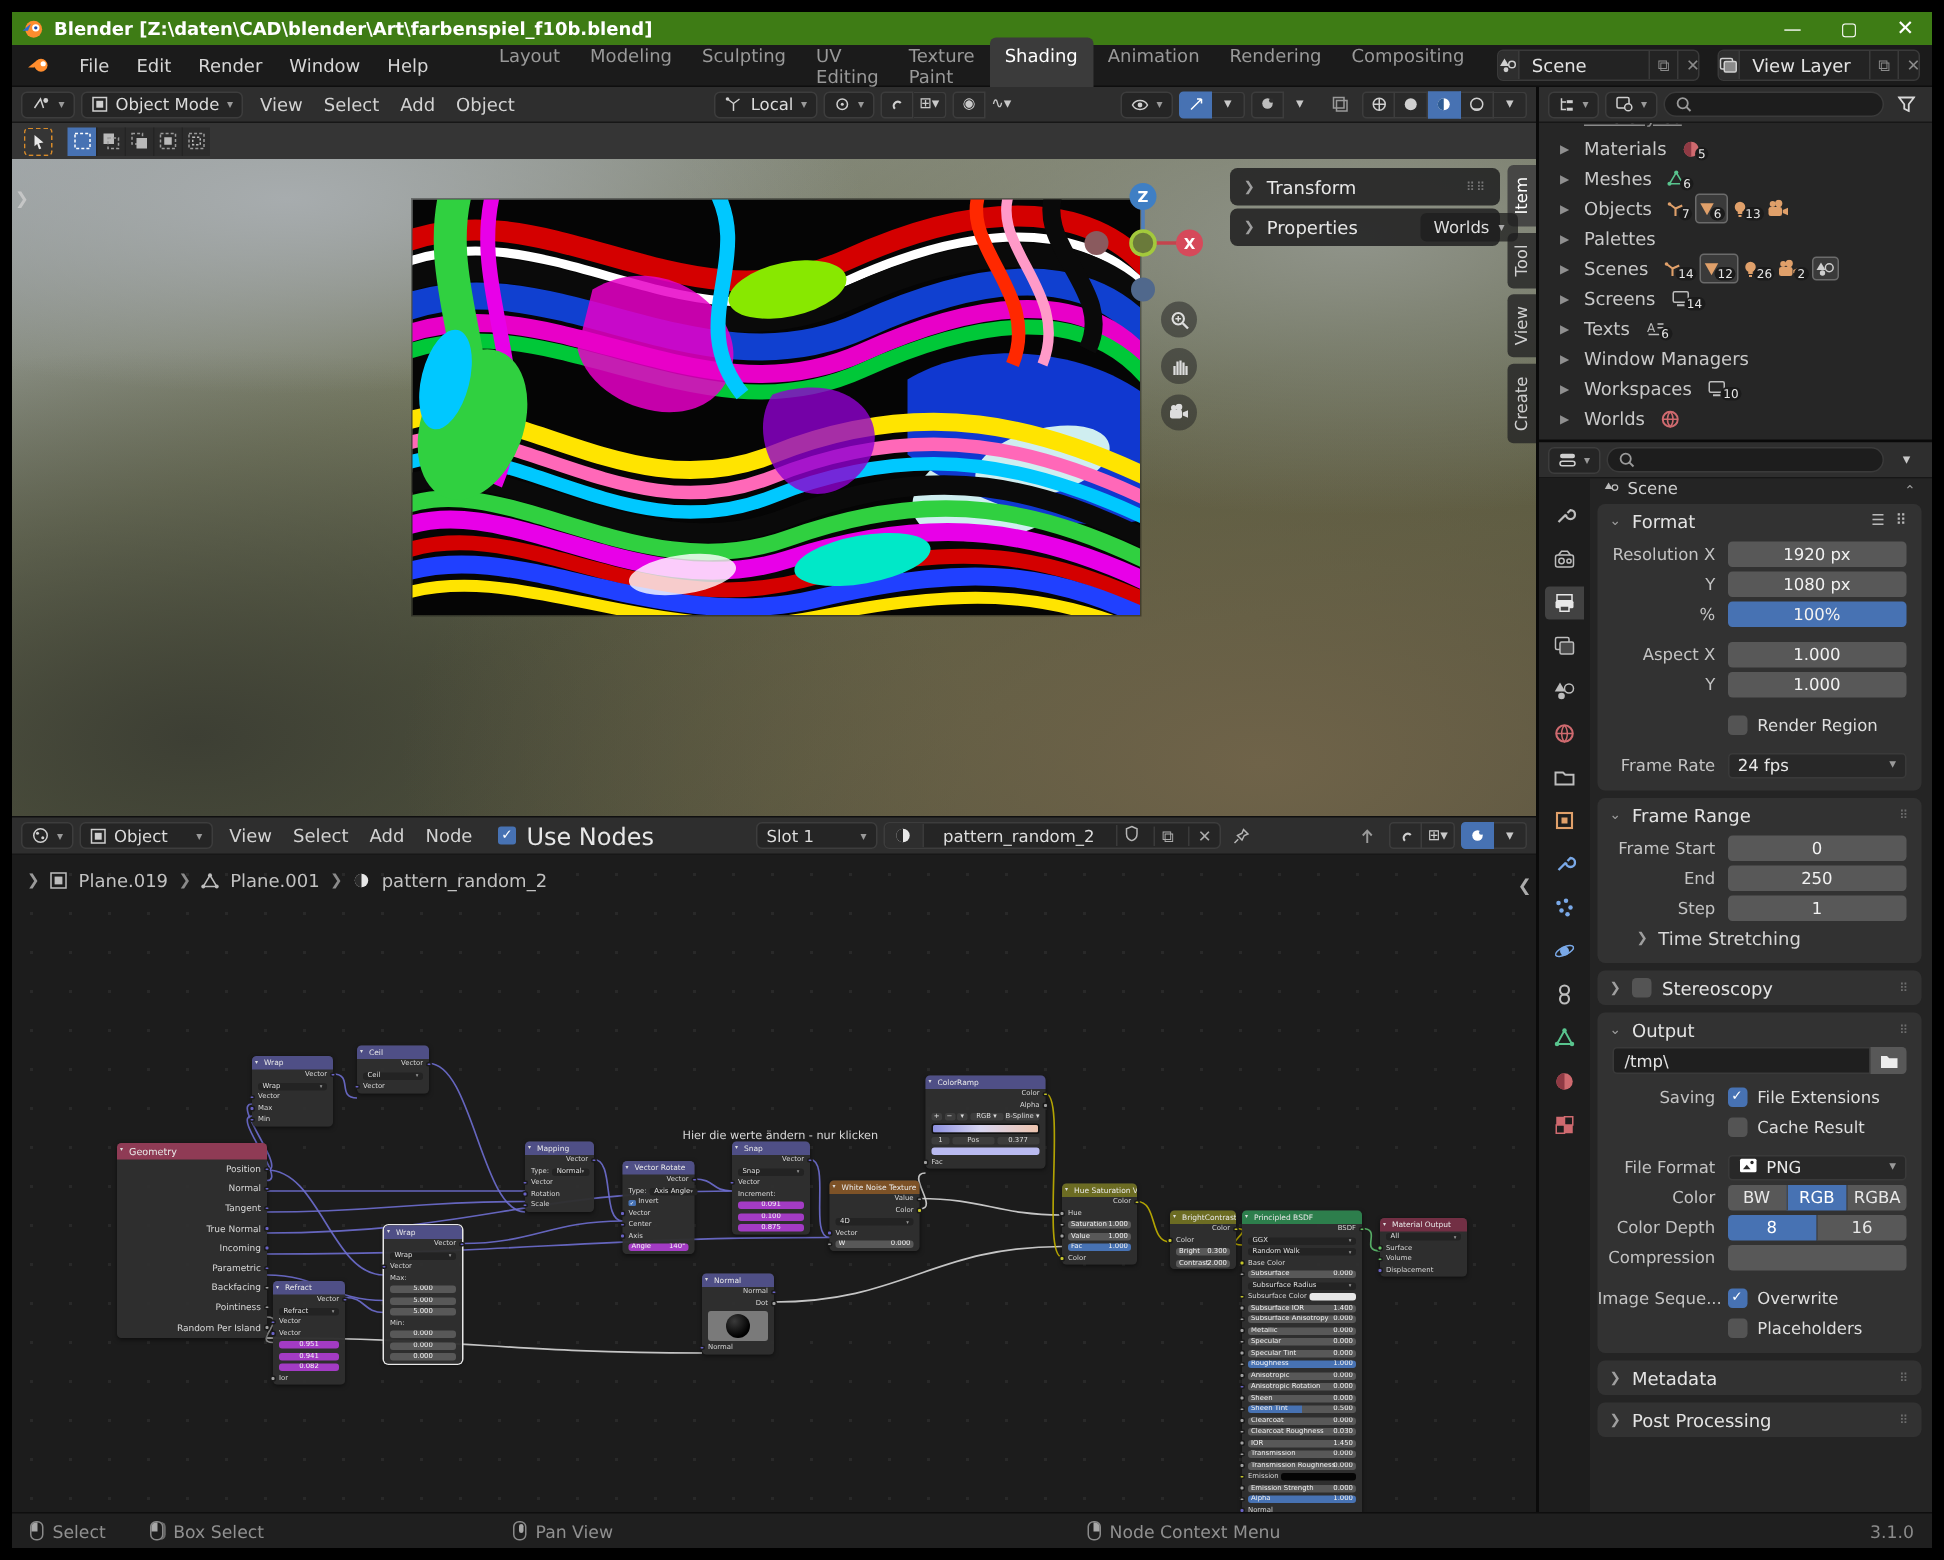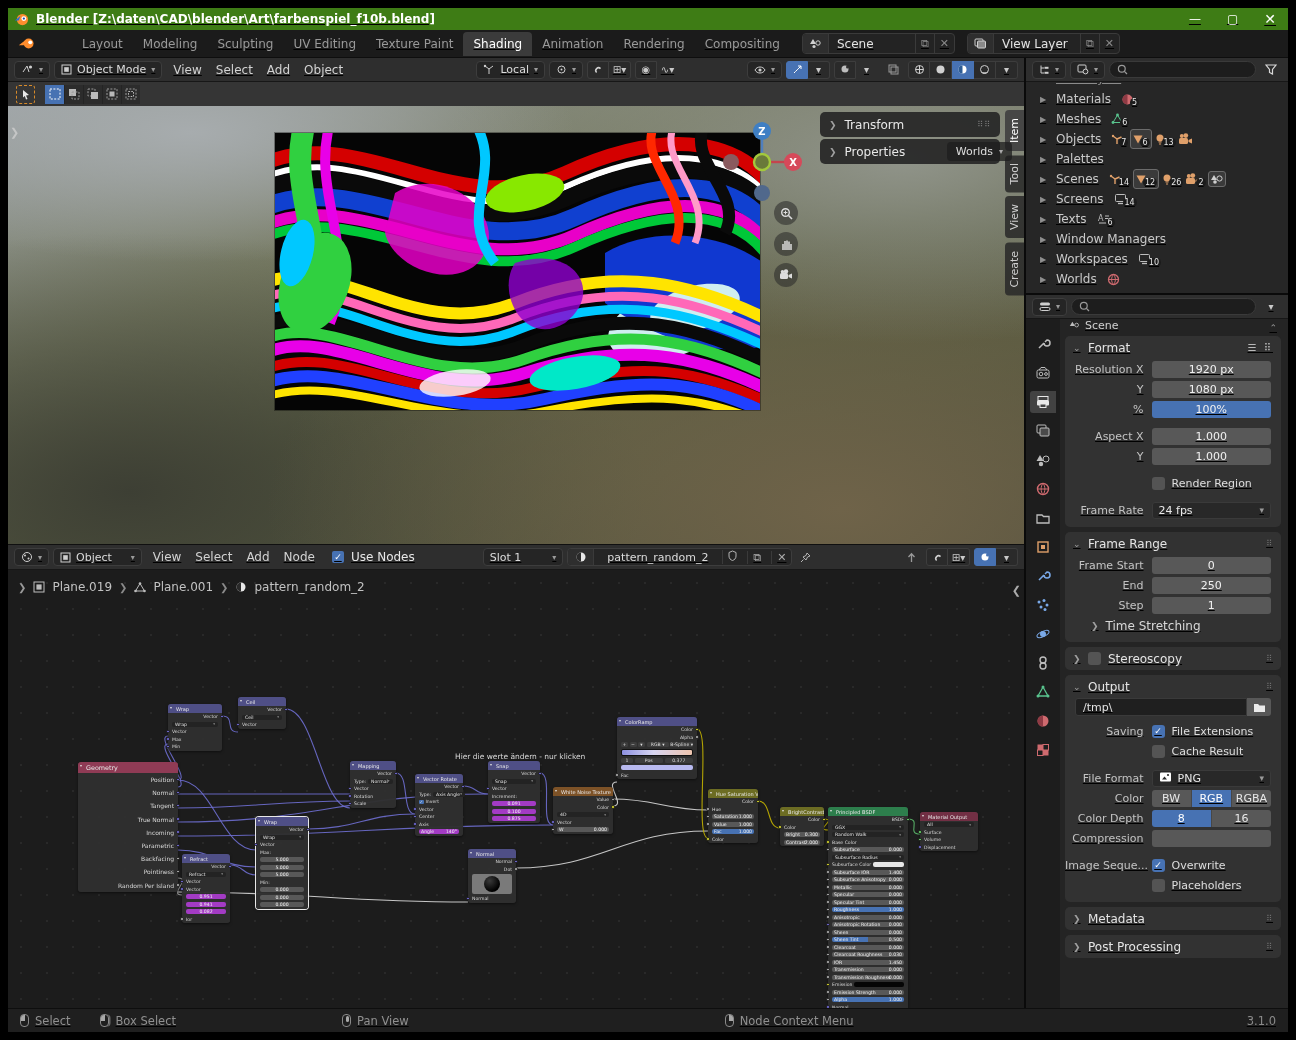--- a/index.html
+++ b/index.html
@@ -1,17 +1,17 @@
 <!DOCTYPE html>
 <html><head>
 <meta charset="utf-8">
 <style>
   * { margin:0; padding:0; box-sizing:border-box; font-family:"DejaVu Sans", sans-serif; }
   html,body { width:1296px; height:1040px; background:#000; overflow:hidden; }
-  .window { position:absolute; left:8px; top:8px; width:1280px; height:1024px; background:#1b1b1b; display:flex; flex-direction:column;text-decoration:underline; }
+  .window { position:absolute; left:8px; top:8px; width:1280px; height:1024px; background:#1b1b1b; display:flex; flex-direction:column; }
 
   
   .titlebar { height:22px; background:#3e7c15; display:flex; align-items:center; padding:0 6px; flex:0 0 auto; }
   .titlebar .logo { width:15px; height:15px; margin-right:7px; }
   .titlebar .ttl { color:#fff; font-weight:bold; font-size:12px; flex:1; white-space:nowrap; overflow:hidden; }
   .winbtns { display:flex; gap:26px; color:#fff; font-size:12px; margin-right:6px; align-items:center; }
   .winbtns span { cursor:default; }
 
   
   .menubar { height:28px; background:#1b1b1b; display:flex; align-items:center; padding:0 8px; gap:2px; flex:0 0 auto; border-bottom:1px solid #0e0e0e; }
@@ -185,20 +185,27 @@
       <span style="font-size:14px;">✕</span>
     </div>
   </div>
 
   <div class="menubar">
     <svg class="blogo" viewBox="0 0 22 14">
         <circle cx="13" cy="7" r="6" fill="#ff8d2e"></circle>
         <circle cx="15" cy="5.6" r="2.4" fill="#fff"></circle>
         <path d="M1 9 L10 2 L7 9 Z" fill="#ff8d2e"></path>
       </svg>
+    <div id="menus" style="display:flex;">
+        <span class="menu-item">File</span>
+        <span class="menu-item">Edit</span>
+        <span class="menu-item">Render</span>
+        <span class="menu-item">Window</span>
+        <span class="menu-item">Help</span>
+      </div>
     <div class="ws-tabs" id="wstabs">
         <span class="ws-tab">Layout</span>
         <span class="ws-tab">Modeling</span>
         <span class="ws-tab">Sculpting</span>
         <span class="ws-tab">UV Editing</span>
         <span class="ws-tab">Texture Paint</span>
         <span class="ws-tab active">Shading</span>
         <span class="ws-tab">Animation</span>
         <span class="ws-tab">Rendering</span>
         <span class="ws-tab">Compositing</span>
@@ -500,21 +507,21 @@
             <span class="arr" style="margin-left:14px;">▾</span>
           </div>
         <div id="shmenus" style="display:flex;">
             <span class="hmenu">View</span>
             <span class="hmenu">Select</span>
             <span class="hmenu">Add</span>
             <span class="hmenu">Node</span>
           </div>
         <label class="pcheck" style="margin-left:6px;">
             <span class="chk on">✓</span>
-            <span style="color:#e8e8e8;font-size:12px;">Use Nodes</span>
+            <span style="color:#e8e8e8;font-size:16px;">Use Nodes</span>
           </label>
         <div style="width:60px"></div>
         <div class="widget">
             <span>Slot 1</span>
             <span class="arr" style="margin-left:26px;">▾</span>
           </div>
         <div class="widget" style="padding:0; overflow:hidden;">
           <span style="display:flex;align-items:center;justify-content:center;width:26px;height:100%;background:#2e2e2e;border-right:1px solid #3a3a3a;">
               <svg width="12" height="12" viewBox="0 0 12 12">
                 <circle cx="6" cy="6" r="4.5" fill="#e8e8e8"></circle>

